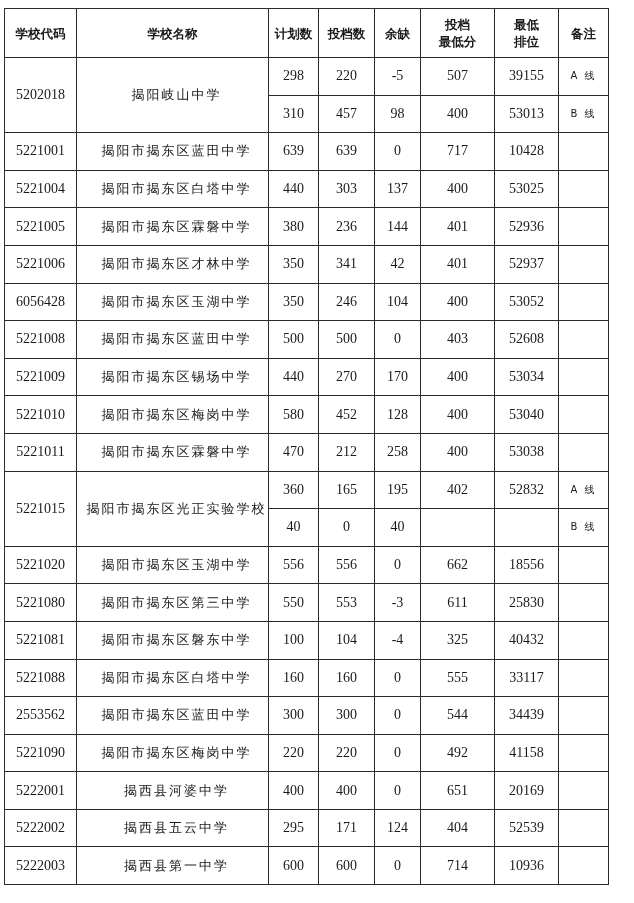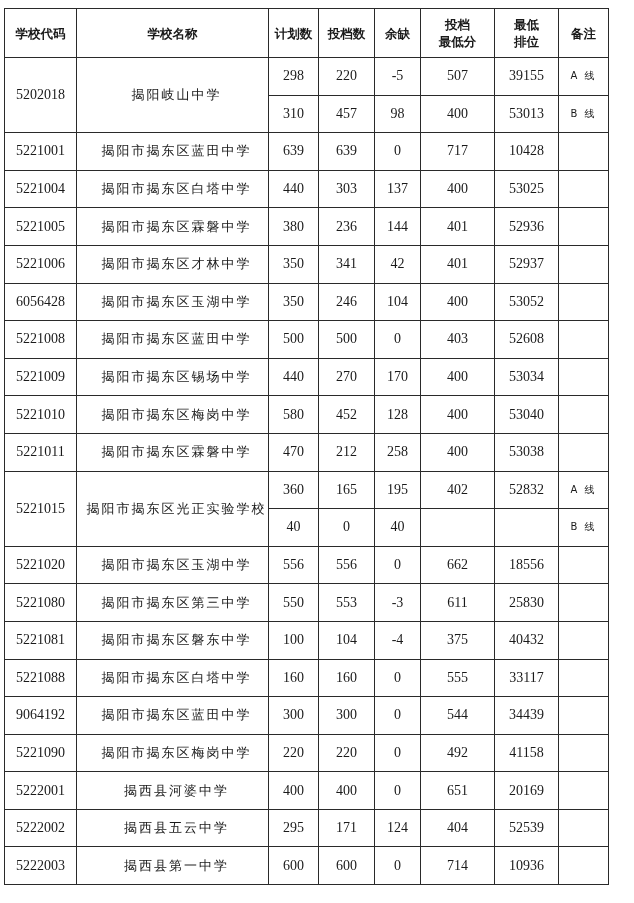--- a/index.html
+++ b/index.html
@@ -195,36 +195,36 @@
         <td class="num">611</td>
         <td class="num">25830</td>
         <td class="note"></td>
       </tr>
       <tr>
         <td class="code" rowspan="1">5221081</td>
         <td class="name" rowspan="1">揭阳市揭东区磐东中学</td>
         <td class="num">100</td>
         <td class="num">104</td>
         <td class="num">-4</td>
-        <td class="num">375</td>
+        <td class="num">325</td>
         <td class="num">40432</td>
         <td class="note"></td>
       </tr>
       <tr>
         <td class="code" rowspan="1">5221088</td>
         <td class="name" rowspan="1">揭阳市揭东区白塔中学</td>
         <td class="num">160</td>
         <td class="num">160</td>
         <td class="num">0</td>
         <td class="num">555</td>
         <td class="num">33117</td>
         <td class="note"></td>
       </tr>
       <tr>
-        <td class="code" rowspan="1">9064192</td>
+        <td class="code" rowspan="1">2553562</td>
         <td class="name" rowspan="1">揭阳市揭东区蓝田中学</td>
         <td class="num">300</td>
         <td class="num">300</td>
         <td class="num">0</td>
         <td class="num">544</td>
         <td class="num">34439</td>
         <td class="note"></td>
       </tr>
       <tr>
         <td class="code" rowspan="1">5221090</td>

